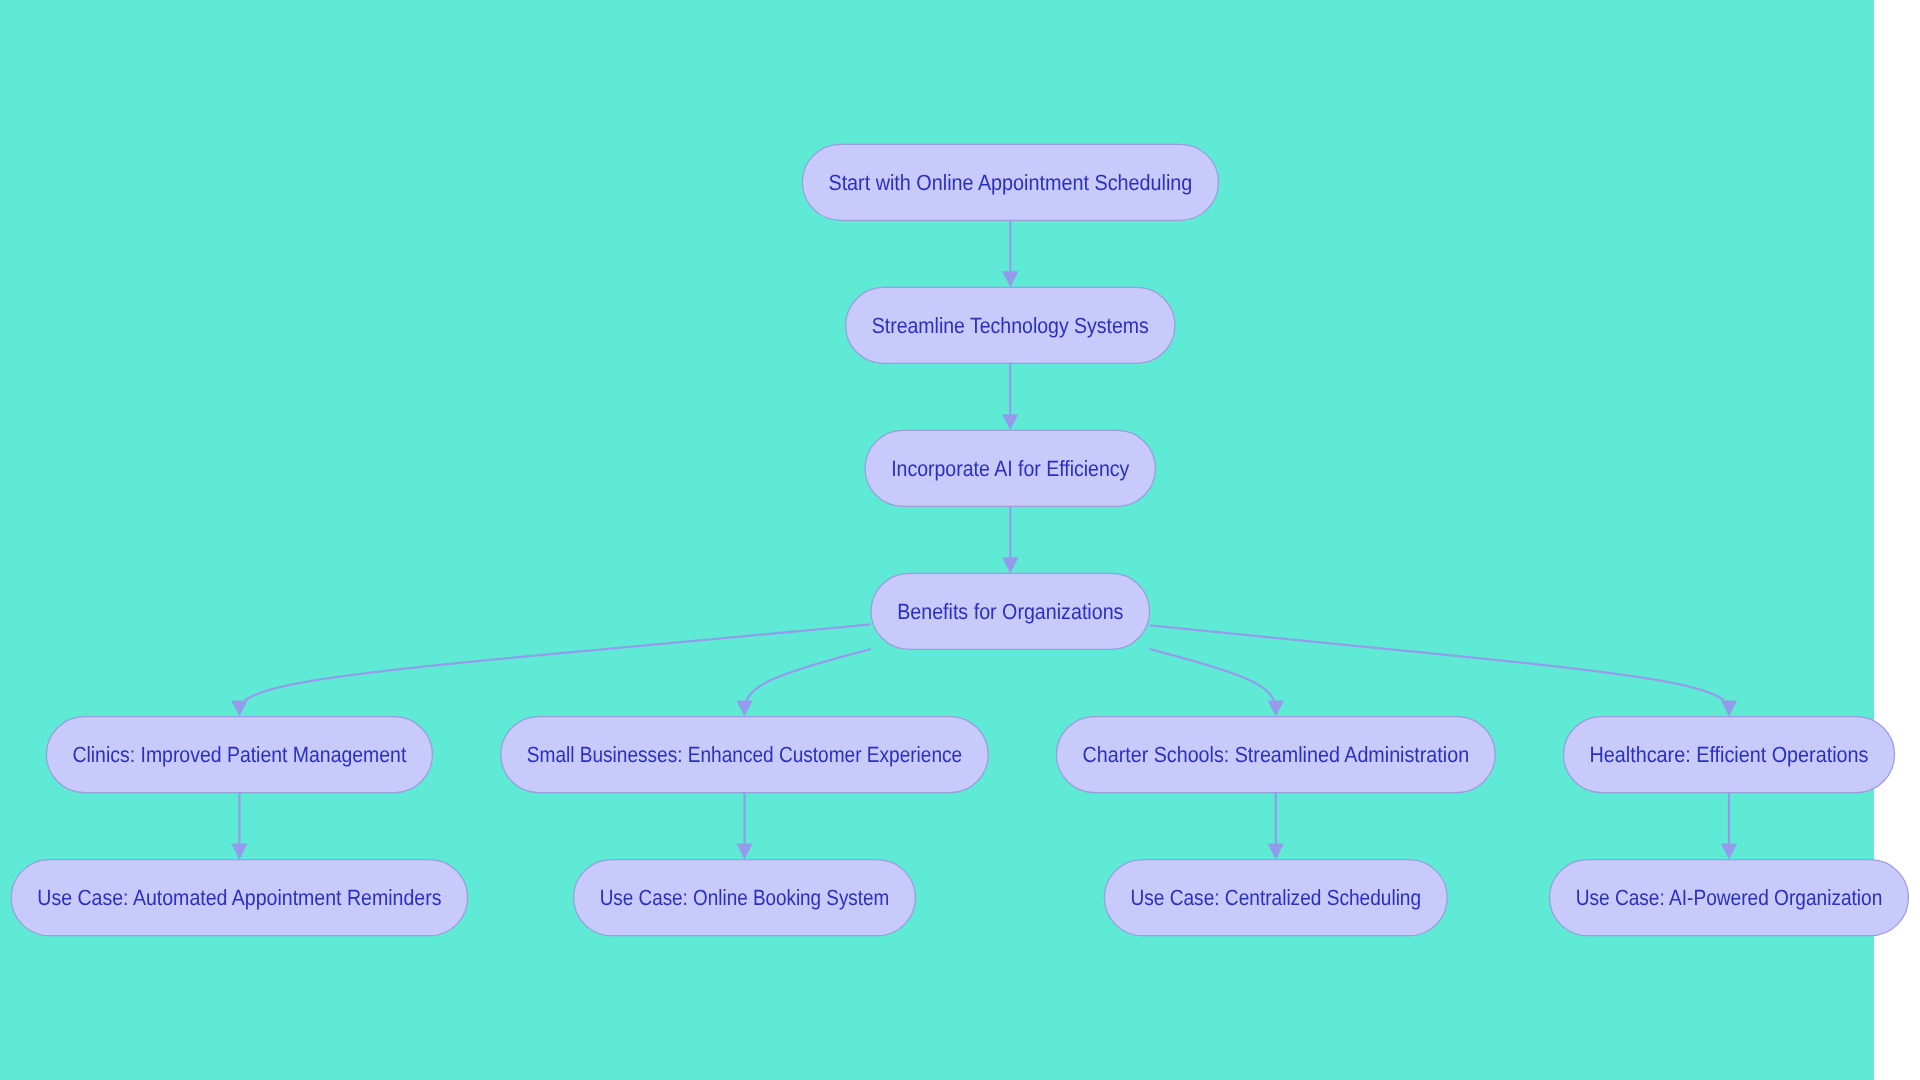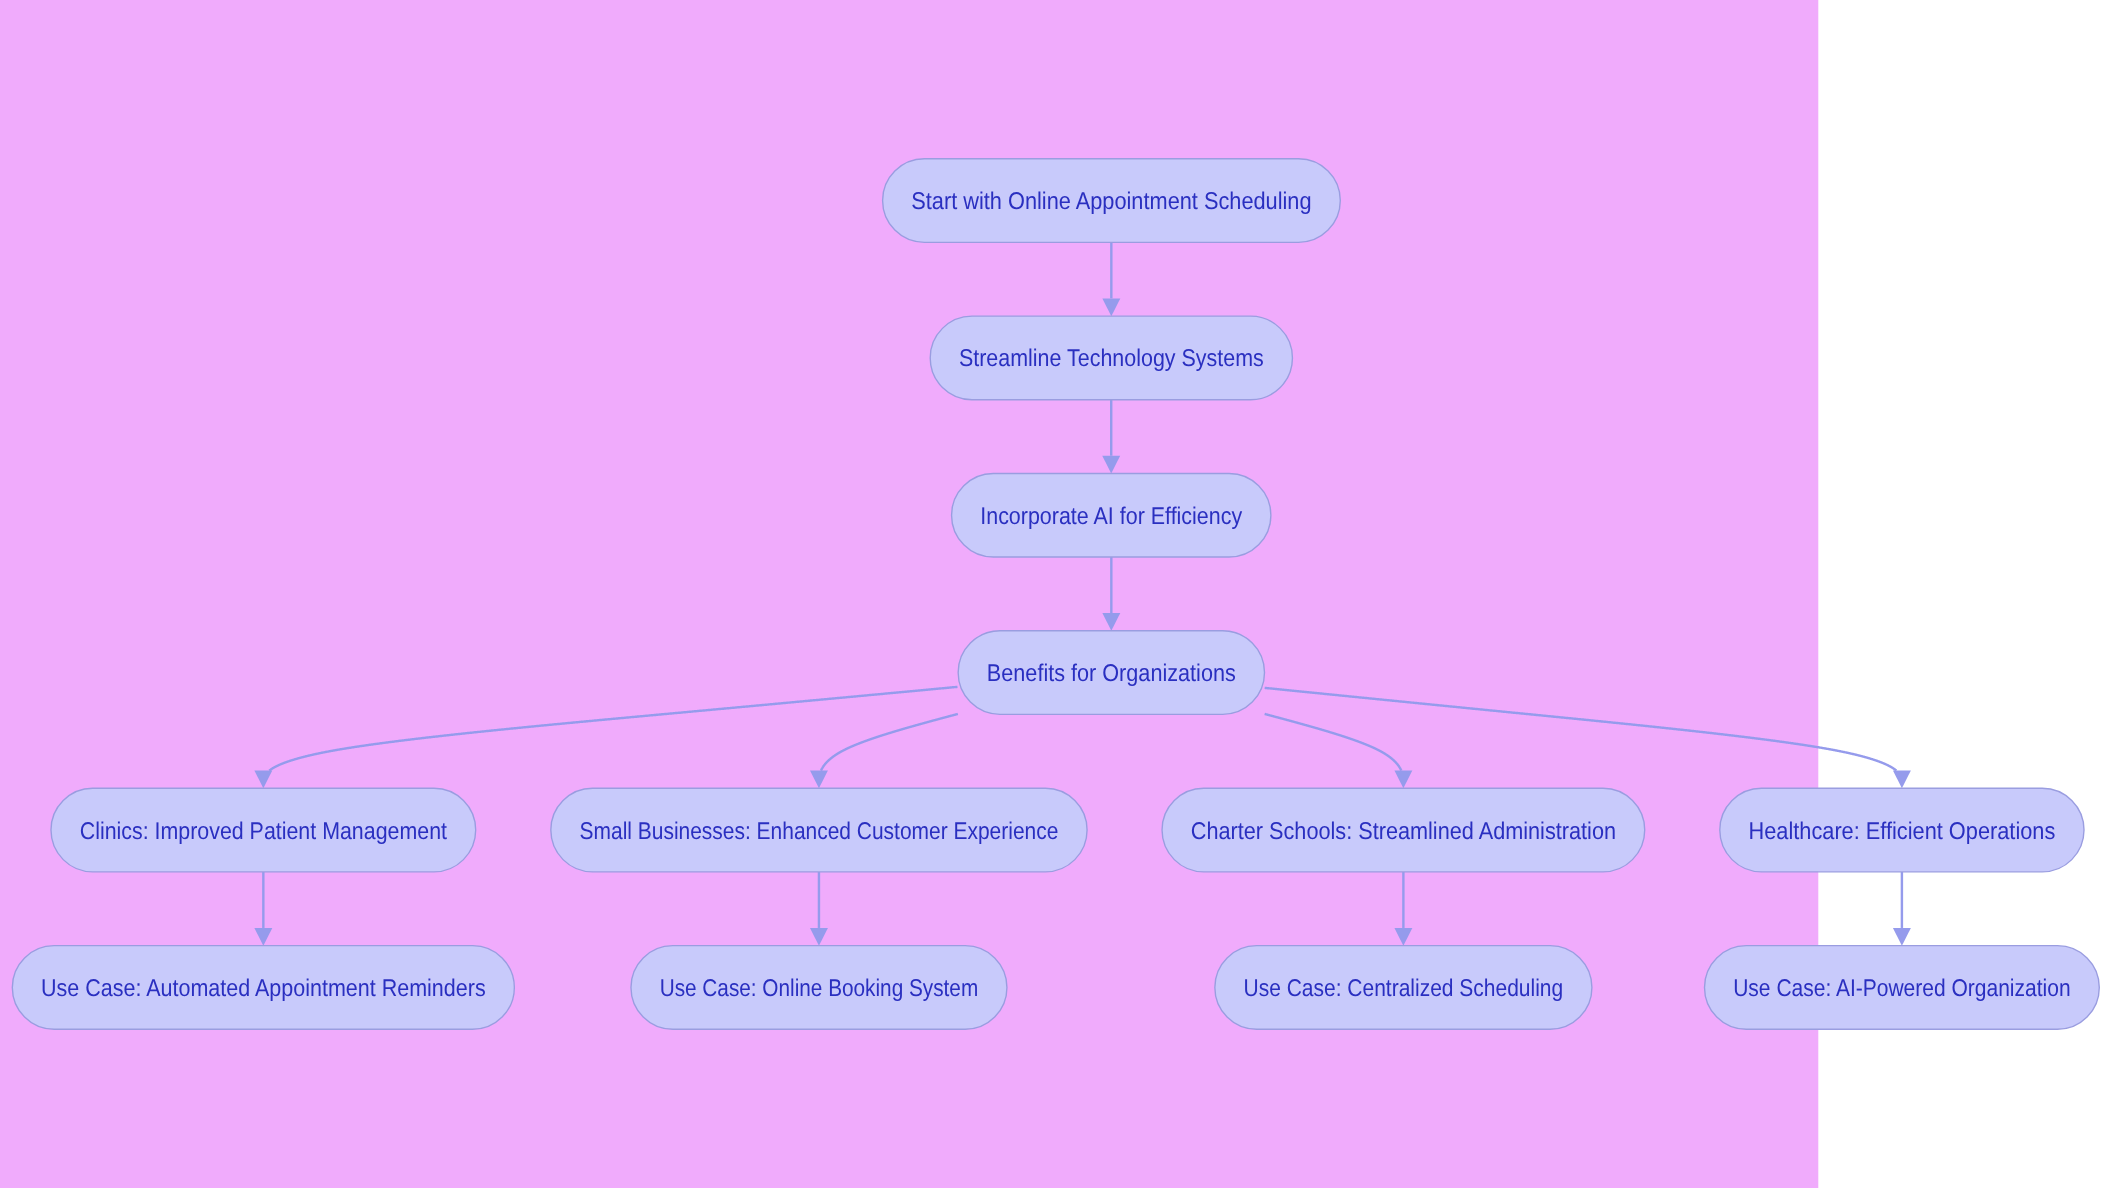--- a/index.html
+++ b/index.html
@@ -1,19 +1,19 @@
 <!DOCTYPE html>
 <html><head>
 <meta charset="utf-8">
 <title>Flowchart</title>
 <style>
   html,body{margin:0;padding:0;background:#ffffff;}
   body{width:1920px;height:1080px;overflow:hidden;
        font-family:"Liberation Sans",sans-serif;}
-  #stage{position:relative;width:1653px;height:1080px;background:#f0abfc;}
+  #stage{position:relative;width:1874px;height:1080px;background:#5eead4;}
   
   #chart{position:absolute;left:0;top:0;will-change:transform;}
   .node-shape{shape-rendering:geometricPrecision;}
   .node-label{font-family:"Liberation Sans",sans-serif;font-size:22px;
     text-anchor:middle;
     -webkit-font-smoothing:antialiased;
     text-rendering:geometricPrecision;}
   .edge-path{fill:none;stroke-linecap:butt;stroke-linejoin:round;}
 </style>
 </head>

